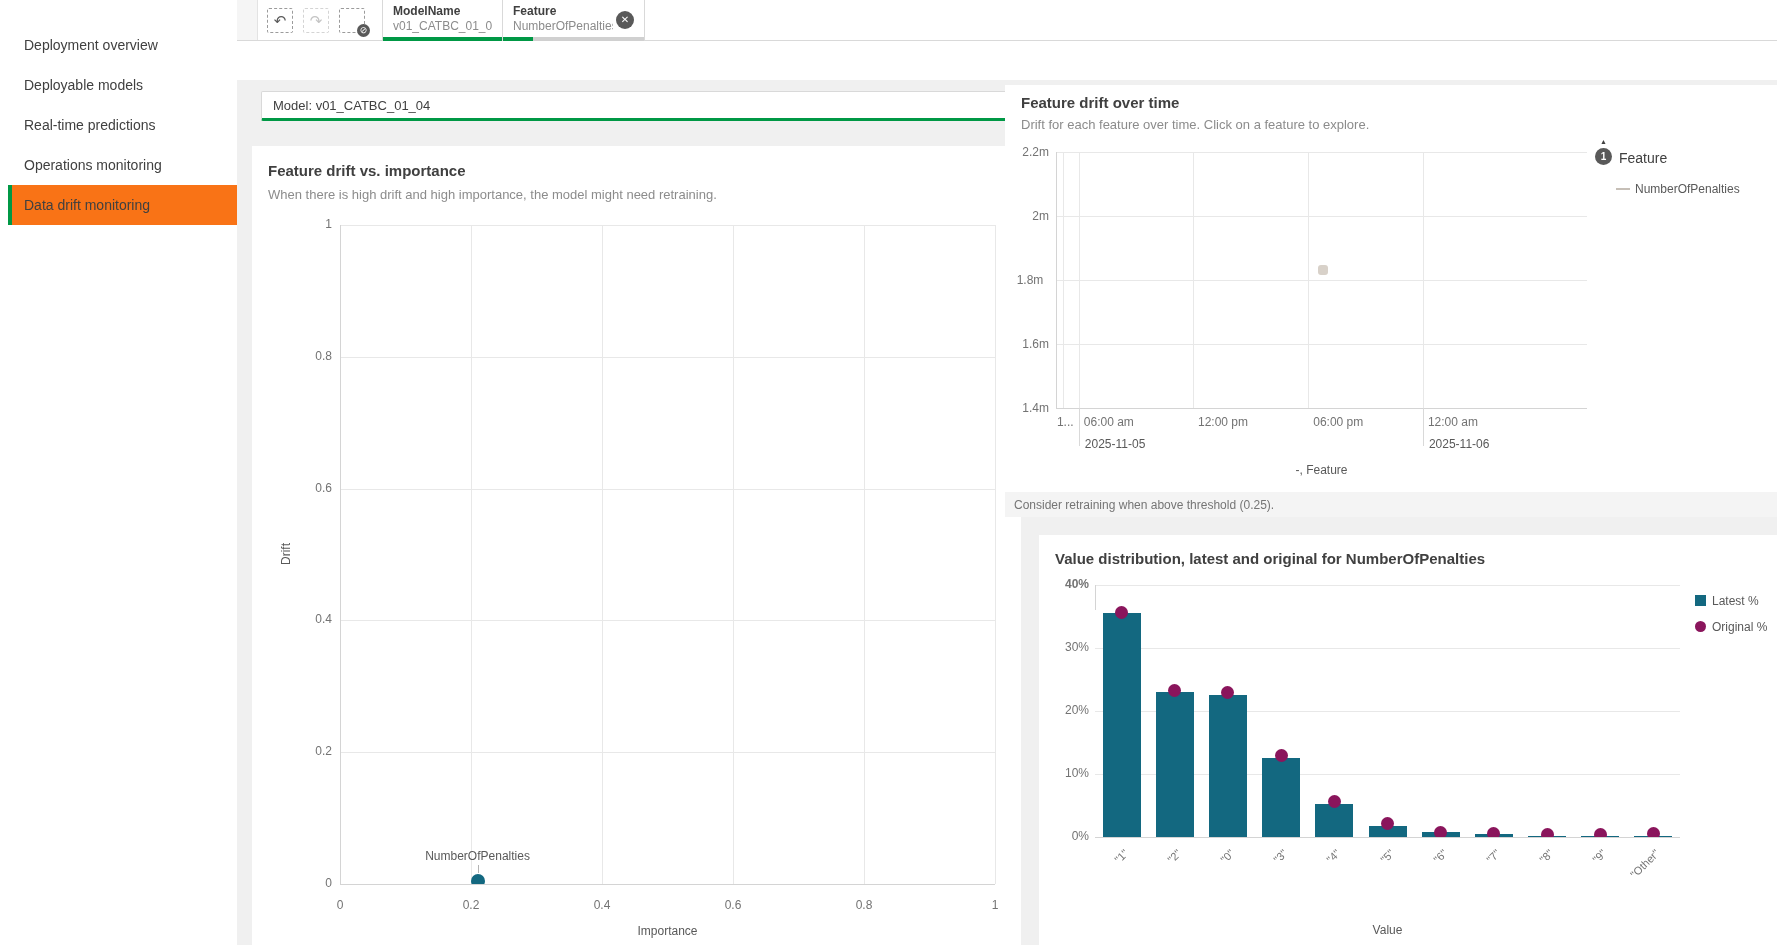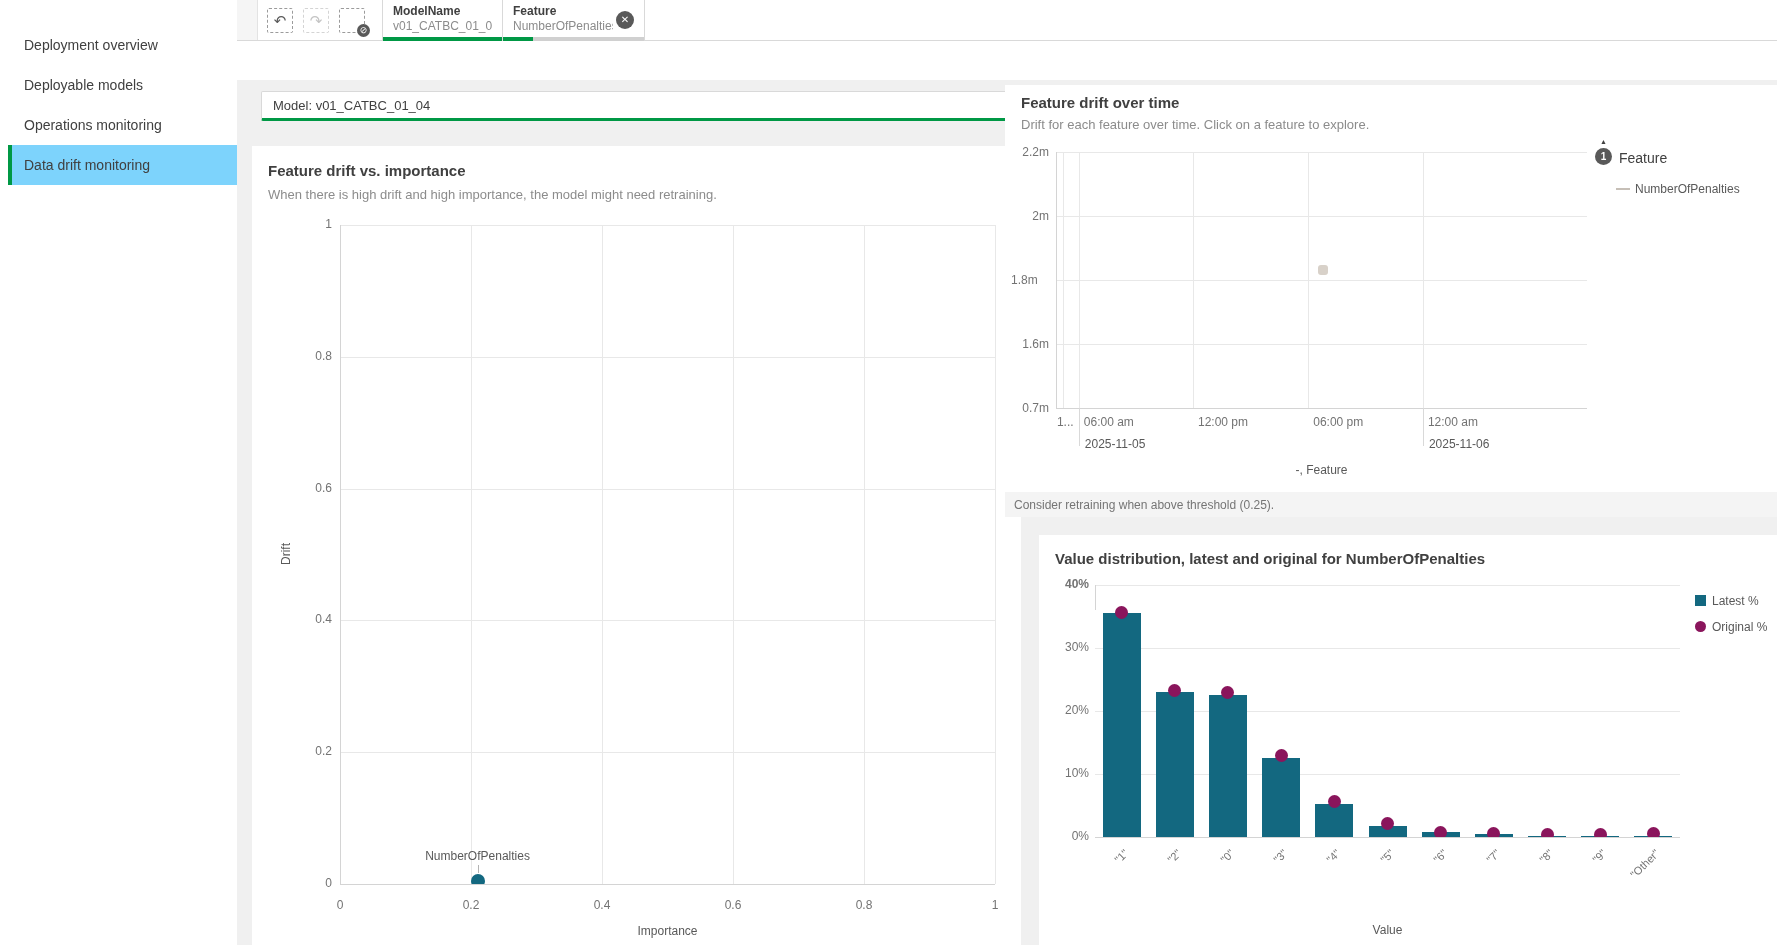--- a/index.html
+++ b/index.html
@@ -5,21 +5,21 @@
   * { box-sizing: border-box; margin: 0; padding: 0; }
   html,body { width:1777px; height:945px; overflow:hidden; background:#fff;
     font-family:"Liberation Sans","DejaVu Sans",sans-serif; }
   .app { position:relative; width:1777px; height:945px; background:#fff; }
 
   
   .sidebar { position:absolute; left:0; top:0; width:237px; height:945px; background:#fff; z-index:3; }
   .nav-item { position:relative; height:40px; display:flex; align-items:center;
     margin-left:8px; padding-left:12px; border-left:4px solid transparent;
     font-size:14px; color:#404040; cursor:pointer; }
-  .nav-item.sel { background:#7dd3fc; border-left-color:#009845; }
+  .nav-item.sel { background:#f97316; border-left-color:#009845; }
 
   
   .selbar { position:absolute; left:237px; top:0; width:1540px; height:41px; background:#fff;
     border-bottom:1px solid #d9d9d9; }
   .selbar-gutter { position:absolute; left:0; top:0; width:21px; height:40px; background:#f5f5f5;
     border-right:1px solid #e3e3e3; }
   .sel-btn { position:absolute; top:8px; width:26px; height:25px; border:1px dashed #9b9b9b;
     border-radius:2px; display:flex; align-items:center; justify-content:center;
     font-size:15px; color:#595959; background:#fff; cursor:pointer; }
   .sel-btn.disabled { color:#c4c4c4; border-color:#d4d4d4; }
@@ -81,20 +81,23 @@
 
 <div class="app">
 
   <aside class="sidebar">
     <div style="height:25px"></div>
     <div class="nav-item">
         <span>Deployment overview</span>
       </div>
     <div class="nav-item">
         <span>Deployable models</span>
+      </div>
+    <div class="nav-item">
+        <span>Real-time predictions</span>
       </div>
     <div class="nav-item">
         <span>Operations monitoring</span>
       </div>
     <div class="nav-item sel">
         <span>Data drift monitoring</span>
       </div>
   </aside>
 
   <div class="selbar">
@@ -168,25 +171,25 @@
 
     <div class="card" id="card-time" style="left:768px; top:5px; width:878px; height:432px">
       <div class="card-title" style="top:9px">Feature drift over time</div>
       <div class="card-sub" style="top:32px">Drift for each feature over time. Click on a feature to explore.</div>
       <div id="time-area" style="position:absolute; inset:0">
           <div class="gl" style="left: 51px; top: 67px; width: 531px; height: 1px; position: absolute;"></div>
           <div class="tick" style="left: 6px; top: 60px; width: 38px; text-align: right; position: absolute;">2.2m</div>
           <div class="gl" style="left: 51px; top: 131px; width: 531px; height: 1px; position: absolute;"></div>
           <div class="tick" style="left: 6px; top: 124px; width: 38px; text-align: right; position: absolute;">2m</div>
           <div class="gl" style="left: 51px; top: 195px; width: 531px; height: 1px; position: absolute;"></div>
-          <div class="tick" style="left: 6px; top: 188px; width: 38px; text-align: left; position: absolute;">1.8m</div>
+          <div class="tick" style="left: 6px; top: 188px; width: 38px; text-align: center; position: absolute;">1.8m</div>
           <div class="gl" style="left: 51px; top: 259px; width: 531px; height: 1px; position: absolute;"></div>
           <div class="tick" style="left: 6px; top: 252px; width: 38px; text-align: right; position: absolute;">1.6m</div>
           <div class="gl dark" style="left: 51px; top: 323px; width: 531px; height: 1px; position: absolute;"></div>
-          <div class="tick" style="left: 6px; top: 316px; width: 38px; text-align: right; position: absolute;">0.7m</div>
+          <div class="tick" style="left: 6px; top: 316px; width: 38px; text-align: right; position: absolute;">1.4m</div>
           <div class="gl dark" style="left: 51px; top: 67px; width: 1px; height: 256px; position: absolute;"></div>
           <div class="gl" style="left: 57.903px; top: 67px; width: 1px; height: 256px; position: absolute;"></div>
           <div class="tick" style="left: 51.903px; top: 330px; width: 70px; position: absolute;">1...</div>
           <div class="gl" style="left: 73.833px; top: 67px; width: 1px; height: 256px; position: absolute;"></div>
           <div class="tick" style="left: 78.833px; top: 330px; width: 70px; position: absolute;">06:00 am</div>
           <div class="gl" style="left: 187.998px; top: 67px; width: 1px; height: 256px; position: absolute;"></div>
           <div class="tick" style="left: 192.998px; top: 330px; width: 70px; position: absolute;">12:00 pm</div>
           <div class="gl" style="left: 303.225px; top: 67px; width: 1px; height: 256px; position: absolute;"></div>
           <div class="tick" style="left: 308.225px; top: 330px; width: 70px; position: absolute;">06:00 pm</div>
           <div class="gl" style="left: 417.921px; top: 67px; width: 1px; height: 256px; position: absolute;"></div>

